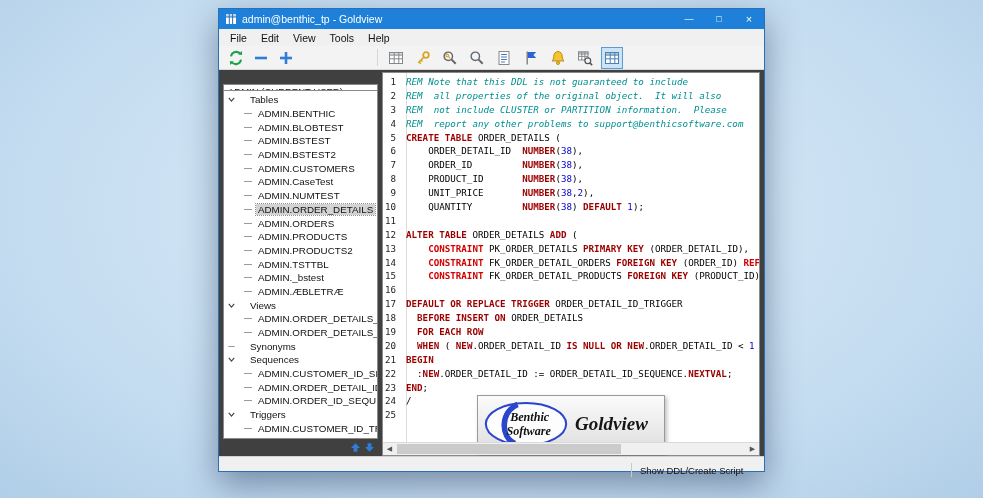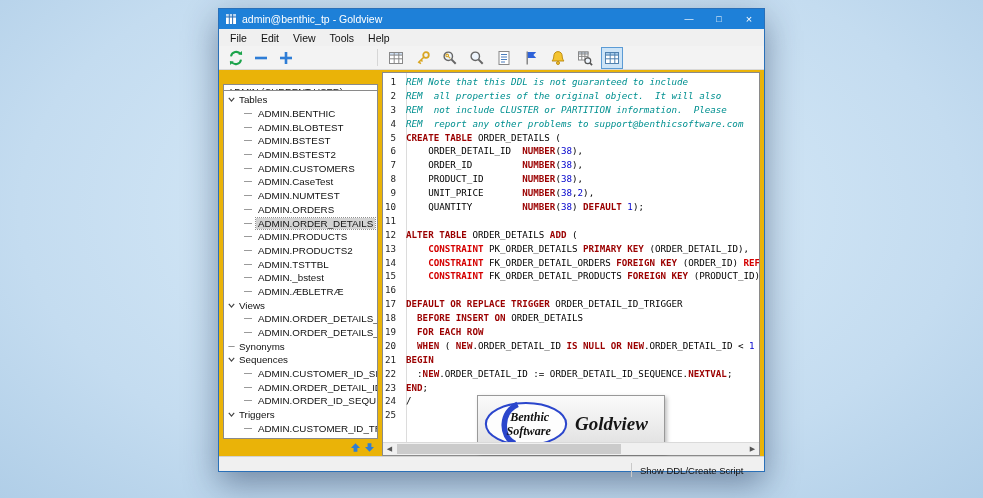--- a/index.html
+++ b/index.html
@@ -3,21 +3,21 @@
 <meta charset="utf-8">
 <style>
   * { box-sizing: border-box; margin: 0; padding: 0; }
   html,body { width: 983px; height: 498px; overflow: hidden; }
   body {
     font-family: "Liberation Sans", sans-serif;
     background: radial-gradient(120% 140% at 50% 42%, #ddeefa 0%, #c4dcf0 40%, #9fc2e0 75%, #82a9cc 100%);
   }
   .window {
     position: absolute; left: 218px; top: 8px; width: 547px; height: 464px;
-    background: #eab308; border: 1px solid #2a70b8;
+    background: #404040; border: 1px solid #2a70b8;
     box-shadow: 0 12px 32px rgba(15,35,70,.45);
   }
   
   .titlebar { position: absolute; left:0; right:0; top:0; height:20px; background:#1e80d8; color:#fff;
     display:flex; align-items:center; font-size:10.5px; }
   .app-icon { width:12px; height:12px; margin:0 5px 0 6px; flex:none; }
   .title-text { flex:1; white-space:nowrap; overflow:hidden; }
   .win-btn { width:30px; height:20px; display:flex; align-items:center; justify-content:center;
     font-size:9px; color:#fff; flex:none; }
   .win-btn.close { font-size:11px; }
@@ -38,21 +38,21 @@
   
   .main { position:absolute; left:0; right:0; top:61px; bottom:15px; }
   .sidebar { position:absolute; left:4px; top:2px; width:155px; bottom:2px; }
   .user-dropdown { position:absolute; left:0; right:0; top:12px; height:15px; background:#fff;
     border:1px solid #8a8a8a; display:flex; align-items:center; justify-content:space-between;
     font-size:9.5px; padding:0 4px; color:#111; }
   .tree-panel { position:absolute; left:0; right:0; top:18px; bottom:15px; background:#fff;
     border:1px solid #8a8a8a; overflow:hidden; padding-top:2px; font-size:9.8px; color:#111; }
   .tree-row { height:13.7px; display:flex; align-items:center; white-space:nowrap; }
   .group-row .expander { width:11px; margin-left:3px; display:flex; }
-  .group-label { margin-left:1px; }
+  .group-label { margin-left:12px; }
   .item-row { padding-left:20px; }
   .item-row .conn { width:8px; height:1px; background:#9a9a9a; margin-right:4px; flex:none; }
   .item-label { padding:0 2px; }
   .item-label.sel { background:#d3d3d3; outline:1px dotted #8f8f8f; }
   .side-bottom { position:absolute; left:0; right:0; bottom:0; height:13px; display:flex;
     justify-content:flex-end; align-items:center; gap:3px; padding-right:3px; }
   .mini-btn { display:flex; }
   .splitter { position:absolute; left:159px; top:0; bottom:0; width:4px; }
   
   .editor { position:absolute; left:163px; right:4px; top:2px; bottom:0; background:#fff;
@@ -270,25 +270,25 @@
           <div class="tree-row item-row">
             <span class="conn"></span>
             <span class="item-label">ADMIN.CaseTest</span>
           </div>
           <div class="tree-row item-row">
             <span class="conn"></span>
             <span class="item-label">ADMIN.NUMTEST</span>
           </div>
           <div class="tree-row item-row">
             <span class="conn"></span>
+            <span class="item-label sel">ADMIN.ORDER_DETAILS</span>
+          </div>
+          <div class="tree-row item-row">
+            <span class="conn"></span>
             <span class="item-label">ADMIN.ORDERS</span>
-          </div>
-          <div class="tree-row item-row">
-            <span class="conn"></span>
-            <span class="item-label sel">ADMIN.ORDER_DETAILS</span>
           </div>
           <div class="tree-row item-row">
             <span class="conn"></span>
             <span class="item-label">ADMIN.PRODUCTS</span>
           </div>
           <div class="tree-row item-row">
             <span class="conn"></span>
             <span class="item-label">ADMIN.PRODUCTS2</span>
           </div>
           <div class="tree-row item-row">

